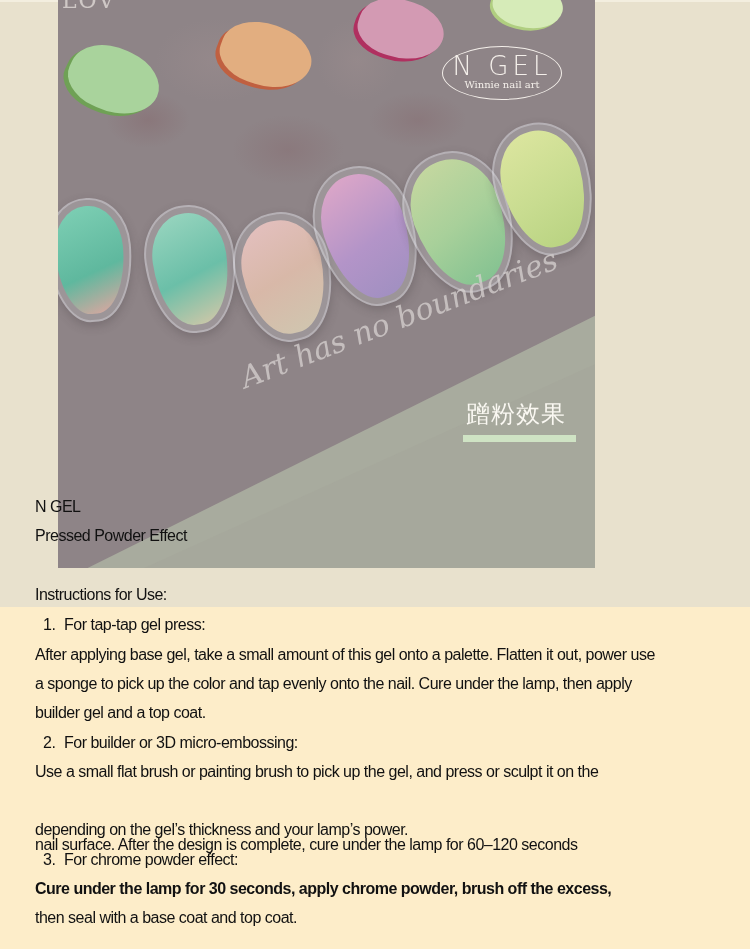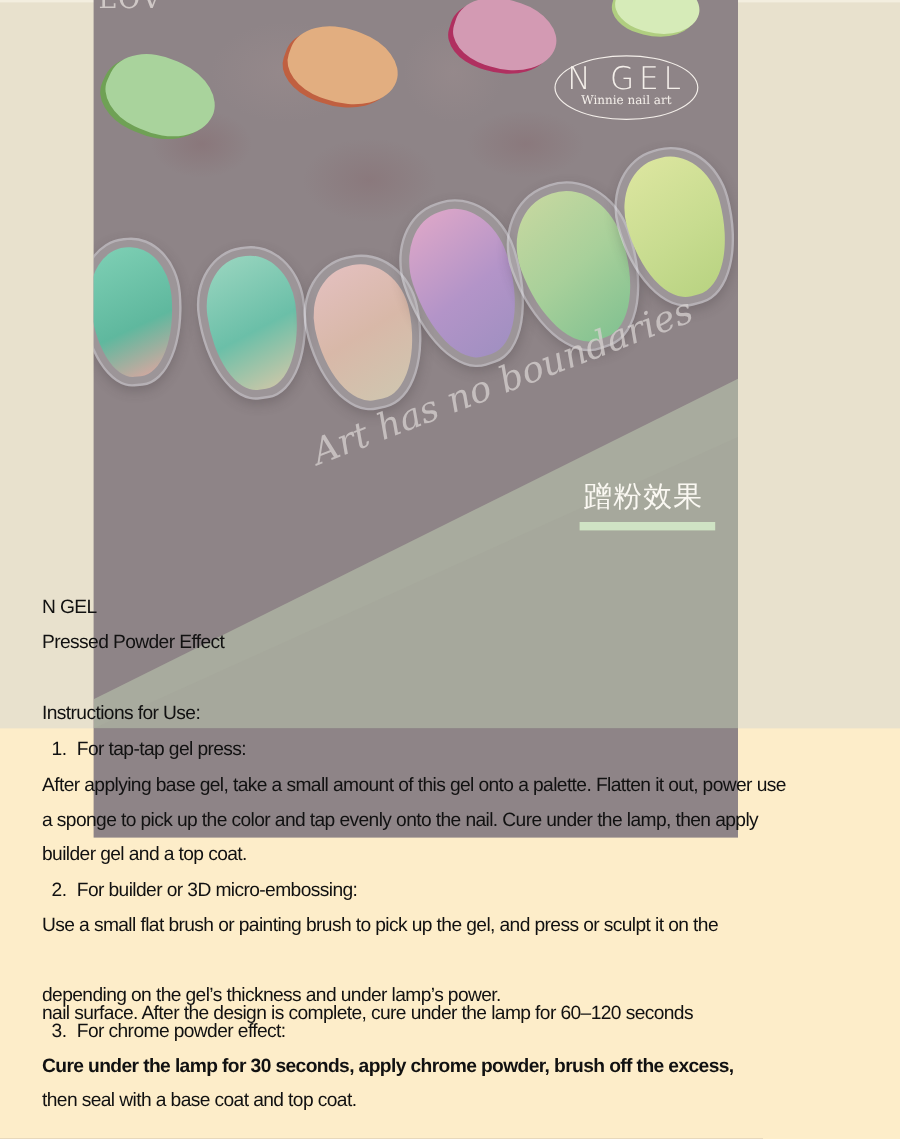--- a/index.html
+++ b/index.html
@@ -8,23 +8,22 @@
     background:#FDEDC9;
     font-family:"Liberation Sans", "DejaVu Sans", sans-serif;
     color:#111;
   }
   .top-band {
     position:absolute; left:0; top:0; width:750px; height:607px;
     background:#E8E1CD;
   }
   .top-band .edge { position:absolute; left:0; top:0; width:750px; height:2px; background:#F3EEDF; }
   .photo {
-    position:absolute; left:58px; top:0; width:537px; height:698px; overflow:hidden;
+    position:absolute; left:58px; top:0; width:537px; height:568px; overflow:hidden;
     background:#8E8487;
-    margin-left:20px;
   }
   .photo .lace {
     position:absolute; inset:0;
     background:
       radial-gradient(ellipse 60px 40px at 90px 120px, rgba(130,95,100,0.35), transparent 70%),
       radial-gradient(ellipse 80px 50px at 230px 150px, rgba(130,95,100,0.30), transparent 70%),
       radial-gradient(ellipse 70px 40px at 360px 120px, rgba(130,95,100,0.30), transparent 70%),
       radial-gradient(ellipse 90px 60px at 160px 60px, rgba(170,150,150,0.25), transparent 70%),
       radial-gradient(ellipse 60px 60px at 300px 60px, rgba(170,150,150,0.25), transparent 70%);
   }
@@ -152,19 +151,19 @@
 </div>
 <div class="text" style="top:646px;">After applying base gel, take a small amount of this gel onto a palette. Flatten it out, power use</div>
 <div class="text" style="top:675px;">a sponge to pick up the color and tap evenly onto the nail. Cure under the lamp, then apply</div>
 <div class="text" style="top:704px;">builder gel and a top coat.</div>
 
 <div class="text step" style="top:734px;">
   <span class="num">2.</span><span>For builder or 3D micro-embossing:</span>
 </div>
 <div class="text" style="top:763px;">Use a small flat brush or painting brush to pick up the gel, and press or sculpt it on the</div>
 <div class="text" style="top:792px;margin-top:44px;">nail surface. After the design is complete, cure under the lamp for 60–120 seconds</div>
-<div class="text" style="top:821px;">depending on the gel’s thickness and under lamp’s power.</div>
+<div class="text" style="top:821px;">depending on the gel’s thickness and your lamp’s power.</div>
 
 <div class="text step" style="top:851px;">
   <span class="num">3.</span><span>For chrome powder effect:</span>
 </div>
 <div class="text" style="top:880px;font-weight:bold;">Cure under the lamp for 30 seconds, apply chrome powder, brush off the excess,</div>
 <div class="text" style="top:909px;">then seal with a base coat and top coat.</div>
 
 </body></html>

